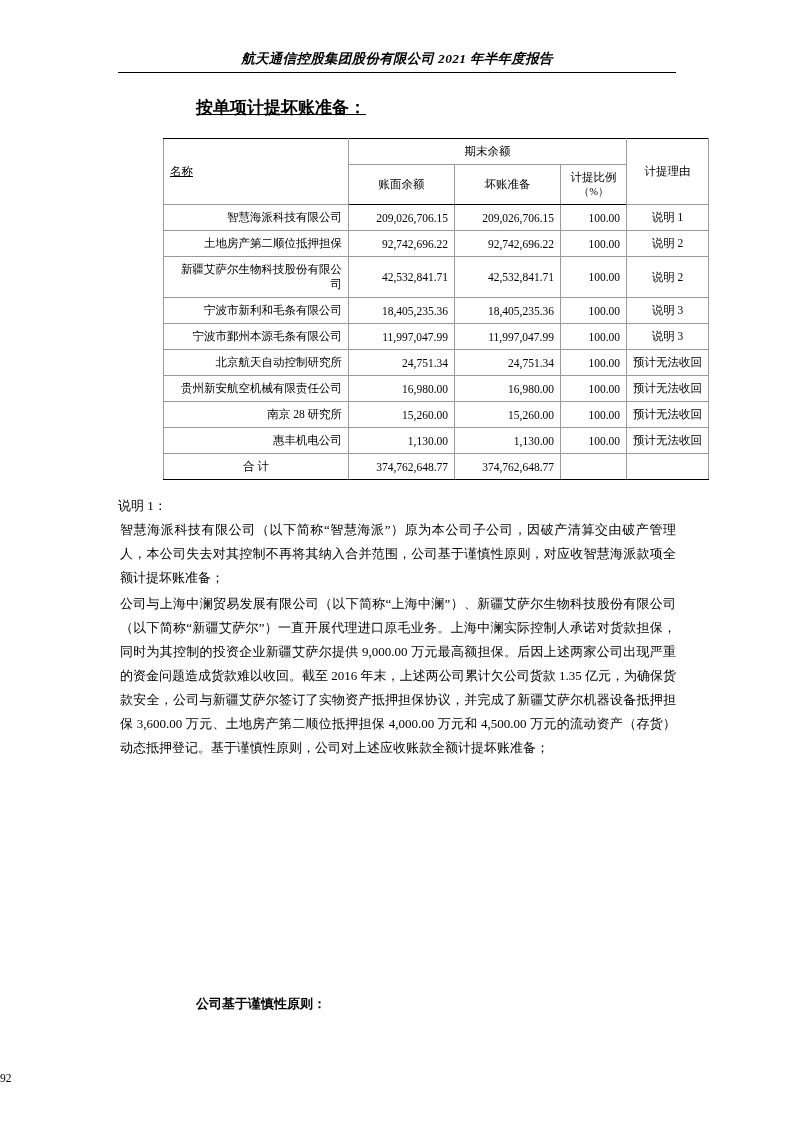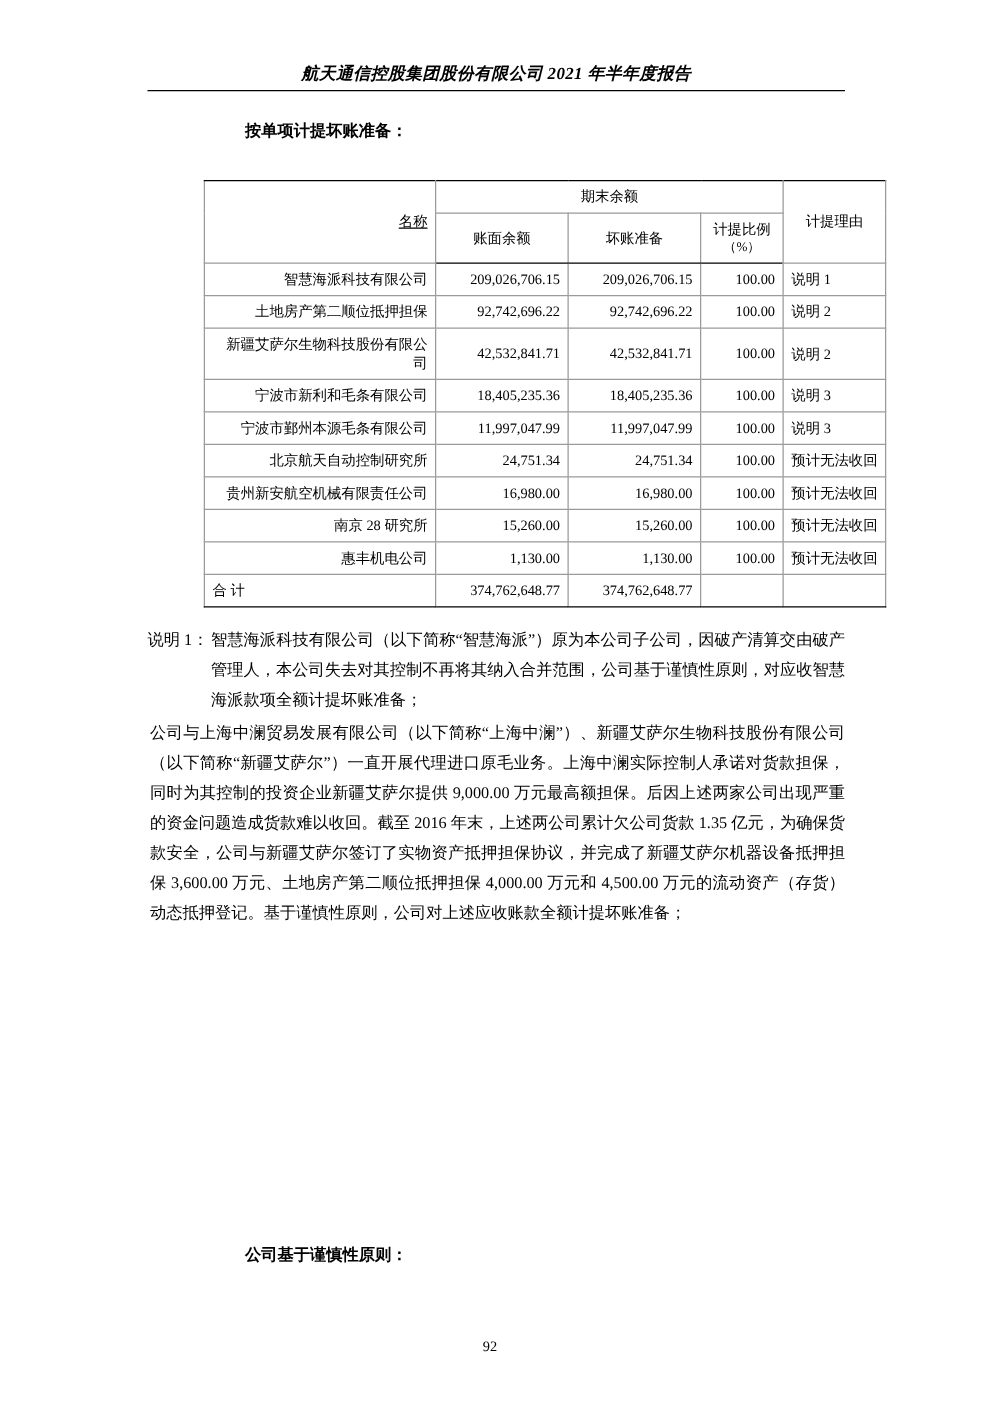--- a/index.html
+++ b/index.html
@@ -39,24 +39,25 @@
     width: 558px;
     border-bottom: 1.2px solid #000000;
   }
   .content {
     position: absolute;
     top: 96px;
     left: 118px;
     width: 558px;
   }
   .section-title {
-    font-size: 13px;
+    font-size: 17px;
     font-weight: bold;
     margin-left: 78px;
-    margin-bottom: 30px;
+    margin-bottom: 19px;
+    text-decoration: underline;
   }
 
   table.fin {
     border-collapse: collapse;
     width: 545px;
     margin-left: 45px;
     font-size: 11.5px;
     table-layout: fixed;
   }
   table.fin td, table.fin th {
@@ -80,38 +81,39 @@
   }
   .c-name {
     text-align: right;
     padding-left: 14px;
   }
   .c-num {
     text-align: right;
     padding-right: 10px;
   }
   .c-mid {
+    text-align: center;
+    margin-top: 40px;
+  }
+  .hdr-name {
     text-align: left;
-    margin-top: 40px;
-  }
-  .hdr-name {
-    text-align: right;
     text-decoration: underline;
   }
   .pct-sub {
     font-size: 10.5px;
   }
   .notes {
     margin-top: 14px;
     font-size: 13px;
     line-height: 1.85;
   }
   .note {
     display: flex;
     margin-bottom: 2px;
+    flex-direction: column;
   }
   .note-label {
     flex: 0 0 auto;
     white-space: nowrap;
   }
   .note-body {
     flex: 1 1 auto;
     text-align: justify;
     text-justify: inter-ideograph;
     padding-left: 2px;
@@ -121,21 +123,21 @@
     top: 995px;
     left: 196px;
     font-size: 13px;
     font-weight: bold;
   }
   .page-num {
     position: absolute;
     top: 1072px;
     left: 0;
     width: 784px;
-    text-align: center;
+    text-align: left;
     font-size: 11.5px;
   }
 </style>
 </head>
 <body>
 
 <div class="page">
 
   <div class="header">航天通信控股集团股份有限公司 2021 年半年度报告</div>
   <div class="header-rule"></div>

